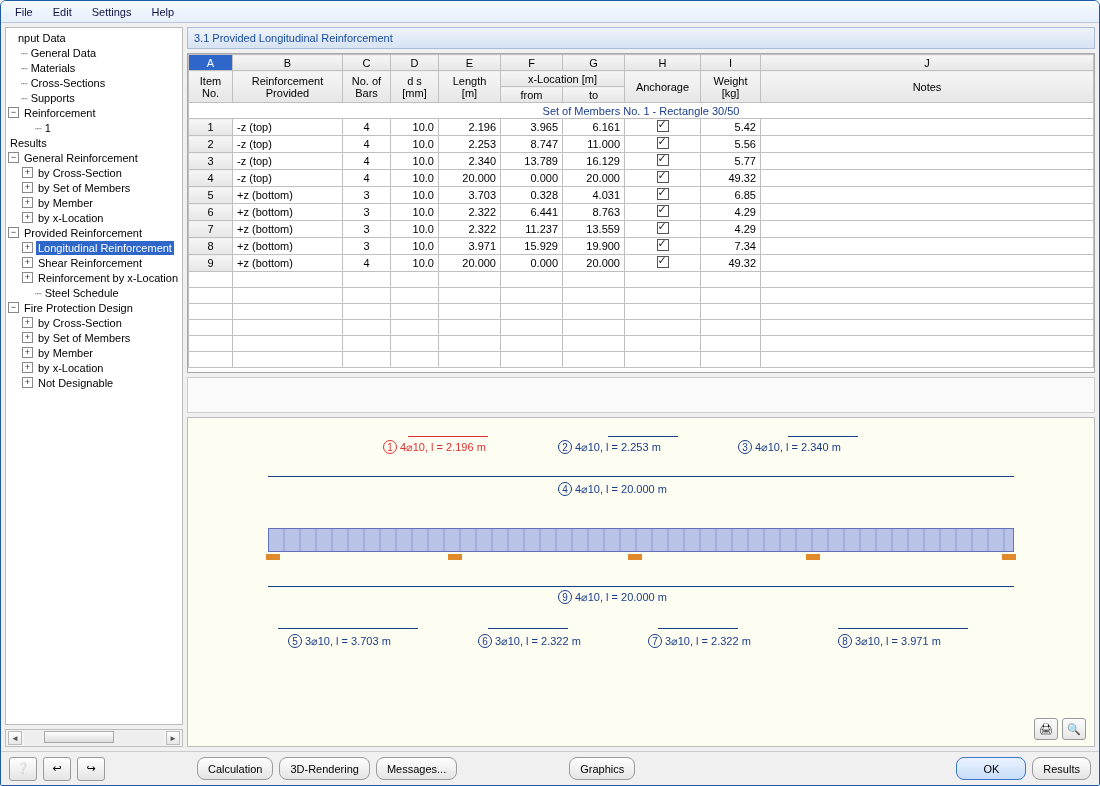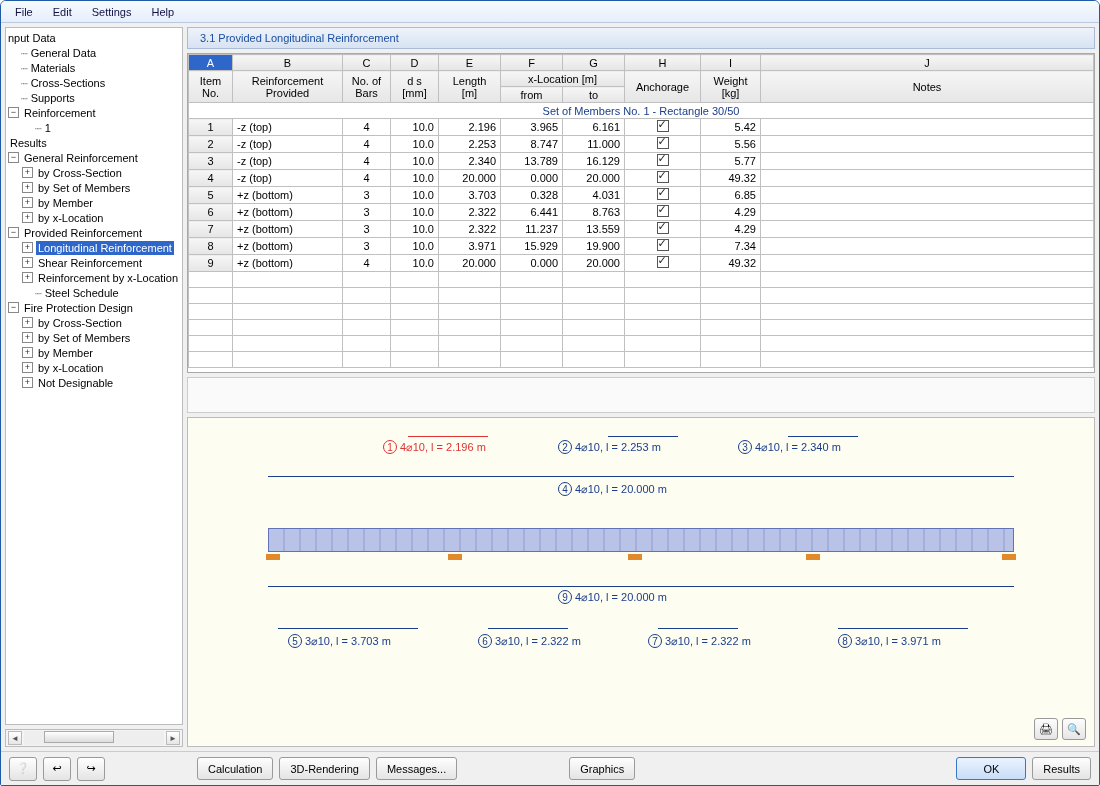--- a/index.html
+++ b/index.html
@@ -23,21 +23,21 @@
   .tnode .lbl { padding:0 2px; }
   .tnode.sel .lbl { background:#2e67c9; color:#fff; }
   .tnode .tw { display:inline-block; width:11px; height:11px; border:1px solid #888; margin:0 3px 0 0; text-align:center; line-height:8px; font-size:9px; color:#333; cursor:pointer; background:#fff;}
   .tnode .dots { color:#888; letter-spacing:-2px; margin-right:2px;}
   .hscroll { height:18px; border:1px solid #bcbcbc; background:#f4f4f4; display:flex; align-items:center; padding:0 2px; gap:2px;}
   .hscroll .ar { width:14px; height:14px; border:1px solid #bbb; background:linear-gradient(#fff,#e6e6e6); display:flex; align-items:center; justify-content:center; font-size:8px; color:#555; cursor:pointer;}
   .hscroll .track{flex:1; height:14px; background:#eee; position:relative;}
   .hscroll .thumb{position:absolute; left:20px; width:70px; height:12px; top:0; border:1px solid #aaa; background:linear-gradient(#fff,#ddd);}
 
   .right { flex:1; display:flex; flex-direction:column; gap:4px; }
-  .section-hdr { height:22px; background:linear-gradient(#eef3fa,#d7e3f3); border:1px solid #a8bcd8; padding:0 12px; display:flex; align-items:center; color:#1b4ea0; font-weight:normal;}
+  .section-hdr { height:22px; background:linear-gradient(#eef3fa,#d7e3f3); border:1px solid #a8bcd8; padding:0 6px; display:flex; align-items:center; color:#1b4ea0; font-weight:normal;}
 
   .grid { border:1px solid #a8a8a8; background:#fff; height:320px; overflow:auto; }
   table.g { border-collapse:collapse; width:100%; table-layout:fixed; }
   table.g th, table.g td { border:1px solid #c0c0c0; padding:1px 4px; height:16px; text-align:center; background:#fff; }
   table.g th { background:linear-gradient(#f6f6f6,#e6e6e6); font-weight:normal;}
   table.g th.colA { background:#2e67c9; color:#fff; }
   table.g td.l { text-align:left; }
   table.g td.r { text-align:right; }
   .grp-row td { background:#e9eefb; color:#1a3e8a; text-align:left; font-weight:normal; padding-left:4px;}
   .chk { display:inline-block; width:12px; height:12px; border:1px solid #555; position:relative; }
@@ -48,21 +48,21 @@
   .diagram { flex:1; border:1px solid #bbb; background:#fefdf2; position:relative; overflow:hidden; padding:6px;}
   .bar-label { position:absolute; display:flex; align-items:center; gap:3px; font-family:"Courier New",monospace; font-size:11px;}
   .bar-label .num { width:14px; height:14px; border:1px solid currentColor; border-radius:50%; display:flex; align-items:center; justify-content:center; font-size:10px;}
   .bar-line { position:absolute; height:1px; }
   .beam { position:absolute; left:80px; right:80px; height:24px; background:repeating-linear-gradient(90deg,#b9c3e8 0 14px,#a3afd9 14px 16px); border:1px solid #6272b6; }
   .support { position:absolute; width:14px; height:6px; background:#e08a2b; }
   .diag-btns { position:absolute; right:8px; bottom:6px; display:flex; gap:4px;}
   .sbtn { width:24px; height:22px; border:1px solid #999; background:linear-gradient(#fdfdfd,#e5e5e5); border-radius:3px; display:flex; align-items:center; justify-content:center; cursor:pointer;}
 
   .footer { height:34px; border-top:1px solid #ccc; background:#f0f0f0; display:flex; align-items:center; padding:0 8px; gap:6px; }
-  .btn { height:23px; padding:0 10px; border:1px solid #9a9a9a; background:linear-gradient(#fefefe,#e4e4e4); border-radius:3px; cursor:pointer;}
+  .btn { height:23px; padding:0 10px; border:1px solid #9a9a9a; background:linear-gradient(#fefefe,#e4e4e4); border-radius:8px; cursor:pointer;}
   .btn.primary { border:1px solid #3a77c9; background:linear-gradient(#eaf3ff,#c8ddf7); padding:0 26px;}
   .ibtn { width:28px; height:24px; border:1px solid #9a9a9a; background:linear-gradient(#fff,#e4e4e4); border-radius:3px; display:flex; align-items:center; justify-content:center; cursor:pointer;}
   .spacer { flex:1; }
 </style>
 </head>
 <body>
 
 <div class="window">
 
 
@@ -71,21 +71,21 @@
     <div class="mitem">Edit</div>
     <div class="mitem">Settings</div>
     <div class="mitem">Help</div>
   </div>
 
   <div class="client">
 
     <div class="left">
 
       <div class="tree">
-        <div class="tnode" style="padding-left:0">
+        <div class="tnode" style="padding-left:10px">
             <span class="lbl">nput Data</span>
           </div>
         <div class="tnode" style="padding-left:14px">
             <span class="dots">····</span>
             <span class="lbl">General Data</span>
           </div>
         <div class="tnode" style="padding-left:14px">
             <span class="dots">····</span>
             <span class="lbl">Materials</span>
           </div>

